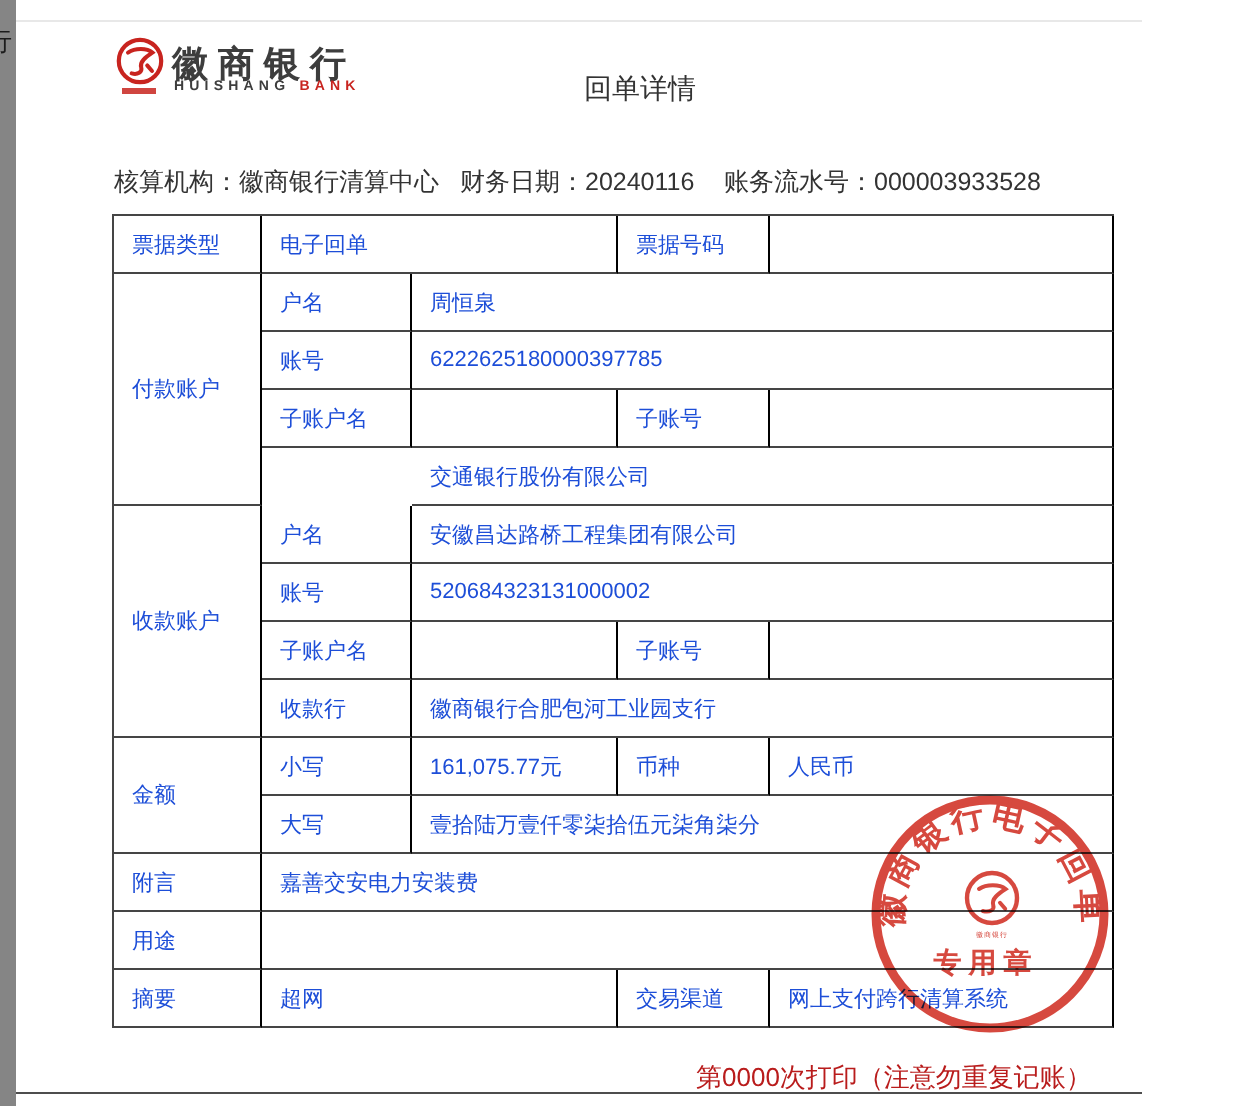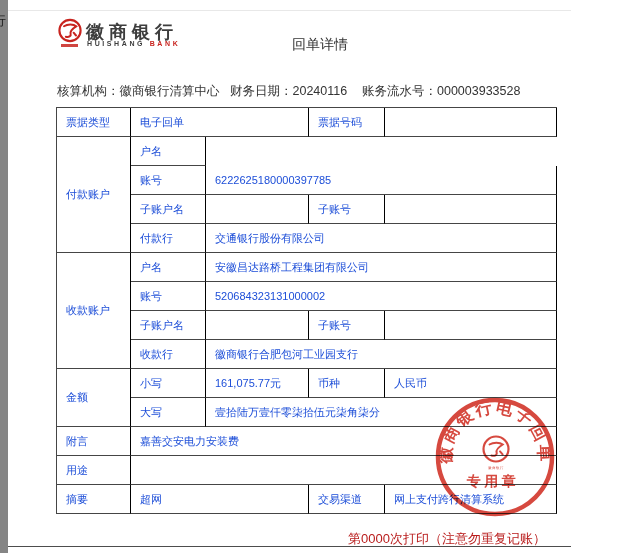--- a/index.html
+++ b/index.html
@@ -95,27 +95,27 @@
 
   <div class="receipt-table">
 
     <div class="cell" style="grid-row:1;grid-column:1;">票据类型</div>
     <div class="cell" style="grid-row:1;grid-column:2/4;">电子回单</div>
     <div class="cell" style="grid-row:1;grid-column:4;">票据号码</div>
     <div class="cell" style="grid-row:1;grid-column:5;"></div>
 
     <div class="cell" style="grid-row:2/6;grid-column:1;">付款账户</div>
     <div class="cell" style="grid-row:2;grid-column:2;">户名</div>
+    <div class="cell" style="grid-row:2;grid-column:3/6;">周恒泉</div>
     <div class="cell" style="grid-row:3;grid-column:2;">账号</div>
     <div class="cell" style="grid-row:3;grid-column:3/6;">6222625180000397785</div>
     <div class="cell" style="grid-row:4;grid-column:2;">子账户名</div>
     <div class="cell" style="grid-row:4;grid-column:3;"></div>
     <div class="cell" style="grid-row:4;grid-column:4;">子账号</div>
     <div class="cell" style="grid-row:4;grid-column:5;"></div>
-    <div class="cell" style="grid-row:5;grid-column:2;">付款行</div>
     <div class="cell" style="grid-row:5;grid-column:3/6;">交通银行股份有限公司</div>
 
     <div class="cell" style="grid-row:6/10;grid-column:1;">收款账户</div>
     <div class="cell" style="grid-row:6;grid-column:2;">户名</div>
     <div class="cell" style="grid-row:6;grid-column:3/6;">安徽昌达路桥工程集团有限公司</div>
     <div class="cell" style="grid-row:7;grid-column:2;">账号</div>
     <div class="cell" style="grid-row:7;grid-column:3/6;text-align:center;">520684323131000002</div>
     <div class="cell" style="grid-row:8;grid-column:2;">子账户名</div>
     <div class="cell" style="grid-row:8;grid-column:3;"></div>
     <div class="cell" style="grid-row:8;grid-column:4;">子账号</div>

